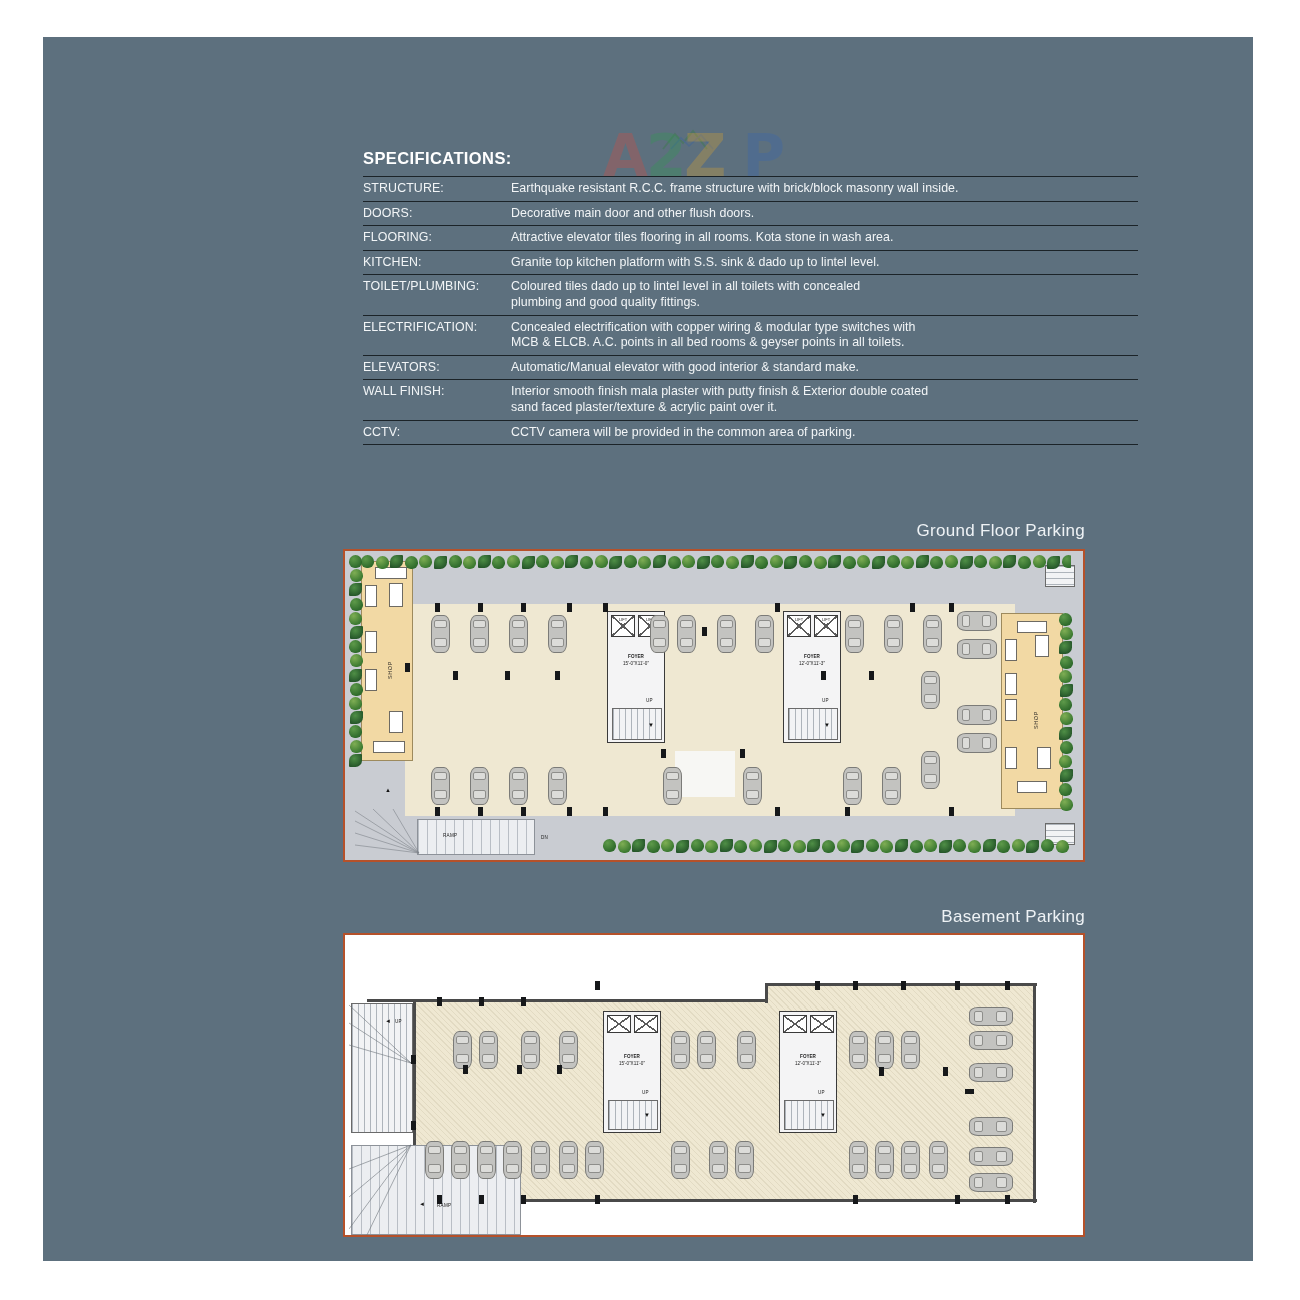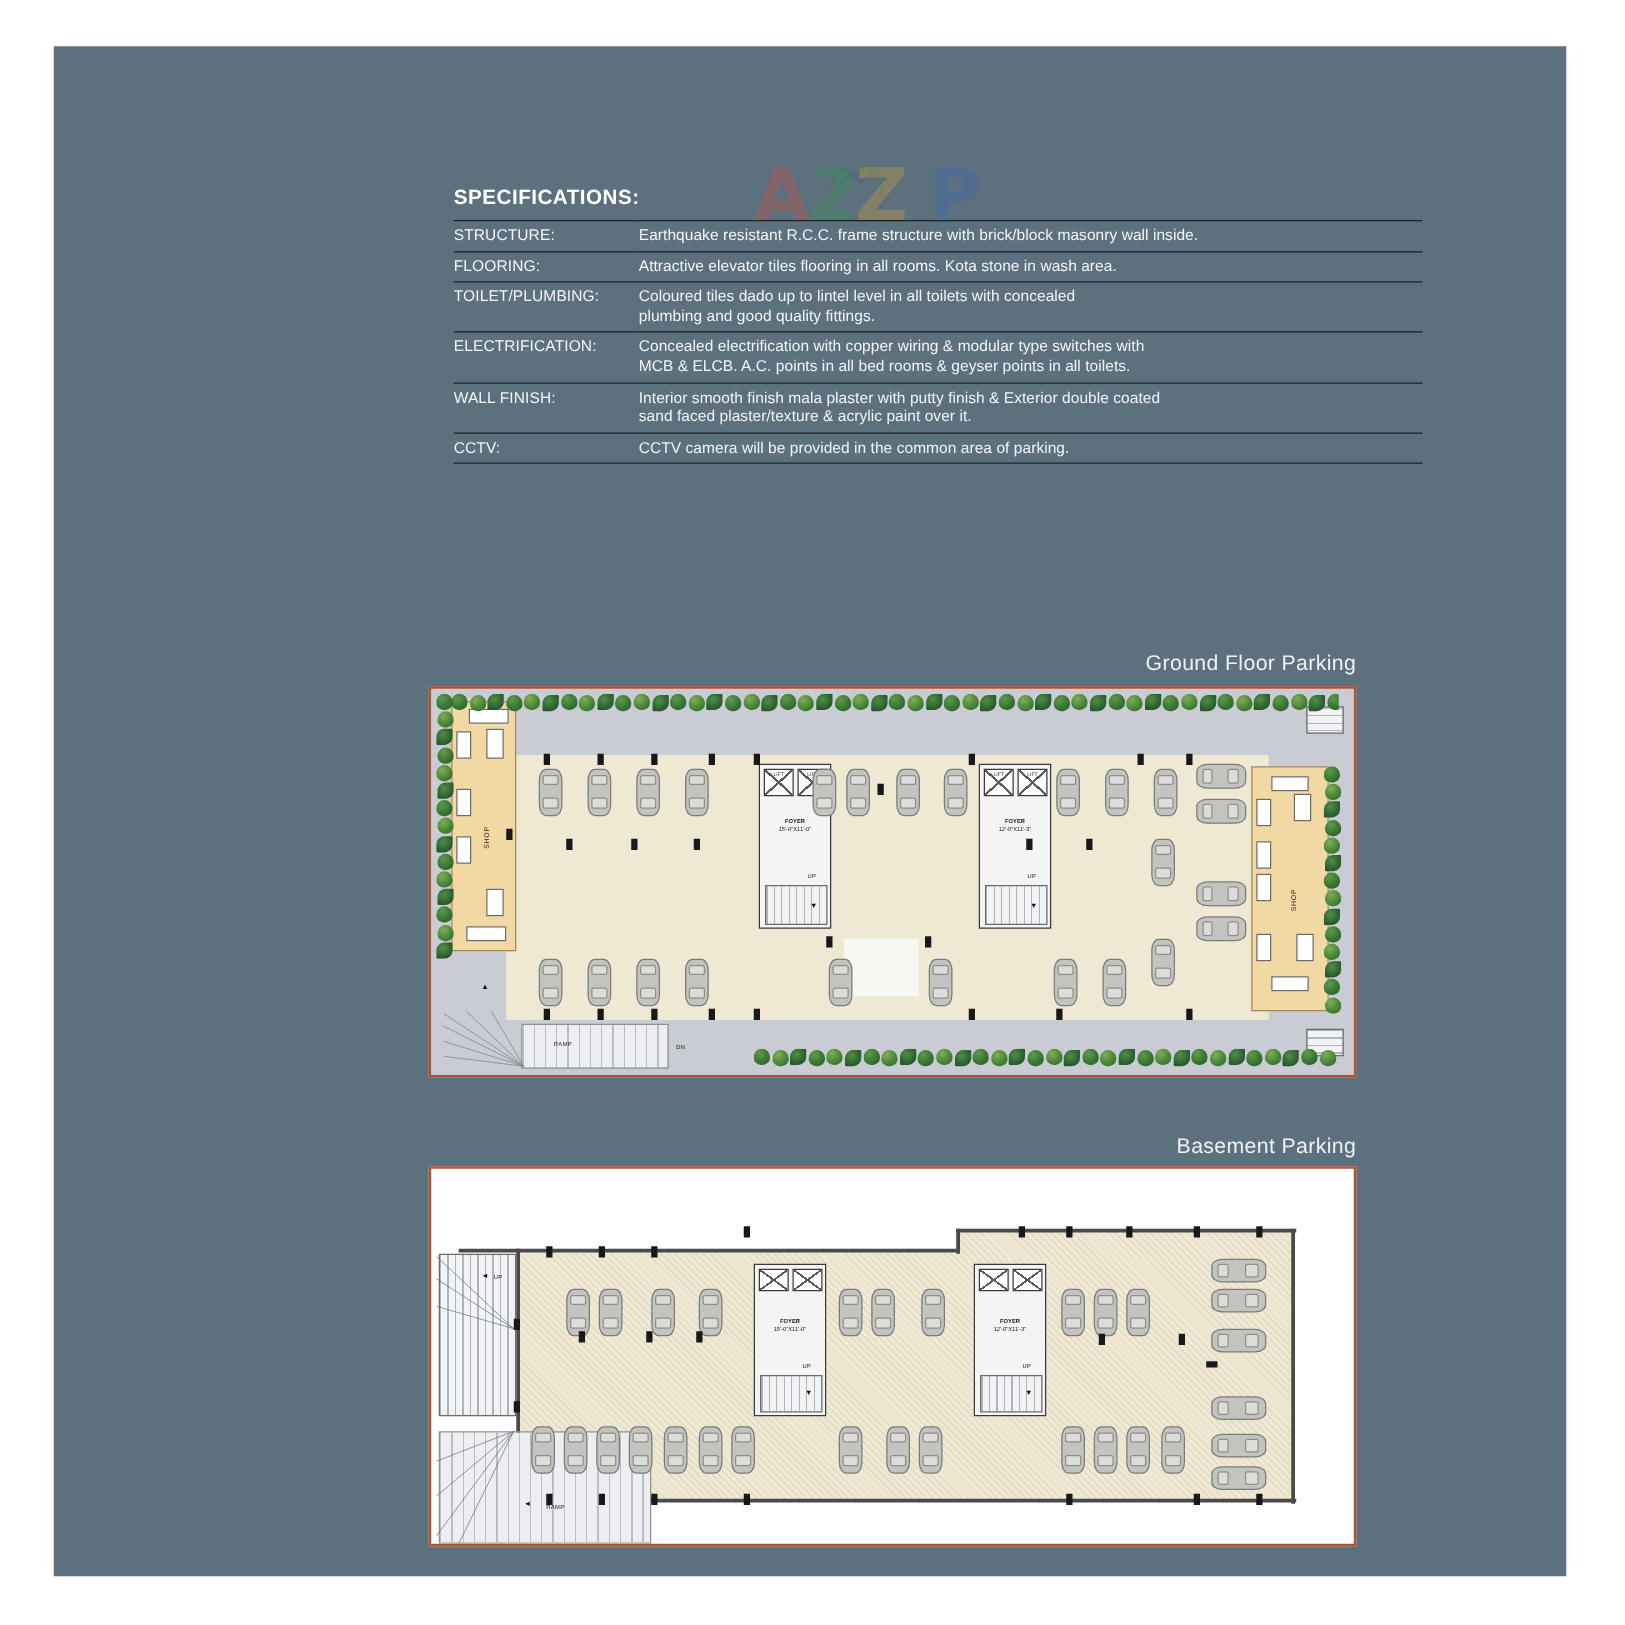--- a/index.html
+++ b/index.html
@@ -110,37 +110,55 @@
       <div class="specs-title">SPECIFICATIONS:</div>
       <table class="spec-table">
         <tbody id="spec-body">
             <tr>
               <td class="spec-label">STRUCTURE:</td>
               <td class="spec-value">
                 <span class="ln">Earthquake resistant R.C.C. frame structure with brick/block masonry wall inside.</span>
               </td>
             </tr>
             <tr>
+              <td class="spec-label">DOORS:</td>
+              <td class="spec-value">
+                <span class="ln">Decorative main door and other flush doors.</span>
+              </td>
+            </tr>
+            <tr>
               <td class="spec-label">FLOORING:</td>
               <td class="spec-value">
                 <span class="ln">Attractive elevator tiles flooring in all rooms. Kota stone in wash area.</span>
+              </td>
+            </tr>
+            <tr>
+              <td class="spec-label">KITCHEN:</td>
+              <td class="spec-value">
+                <span class="ln">Granite top kitchen platform with S.S. sink &amp; dado up to lintel level.</span>
               </td>
             </tr>
             <tr>
               <td class="spec-label">TOILET/PLUMBING:</td>
               <td class="spec-value">
                 <span class="ln">Coloured tiles dado up to lintel level in all toilets with concealed</span>
                 <span class="ln">plumbing and good quality fittings.</span>
               </td>
             </tr>
             <tr>
               <td class="spec-label">ELECTRIFICATION:</td>
               <td class="spec-value">
                 <span class="ln">Concealed electrification with copper wiring &amp; modular type switches with</span>
                 <span class="ln">MCB &amp; ELCB. A.C. points in all bed rooms &amp; geyser points in all toilets.</span>
+              </td>
+            </tr>
+            <tr>
+              <td class="spec-label">ELEVATORS:</td>
+              <td class="spec-value">
+                <span class="ln">Automatic/Manual elevator with good interior &amp; standard make.</span>
               </td>
             </tr>
             <tr>
               <td class="spec-label">WALL FINISH:</td>
               <td class="spec-value">
                 <span class="ln">Interior smooth finish mala plaster with putty finish &amp; Exterior double coated</span>
                 <span class="ln">sand faced plaster/texture &amp; acrylic paint over it.</span>
               </td>
             </tr>
             <tr class="last">

